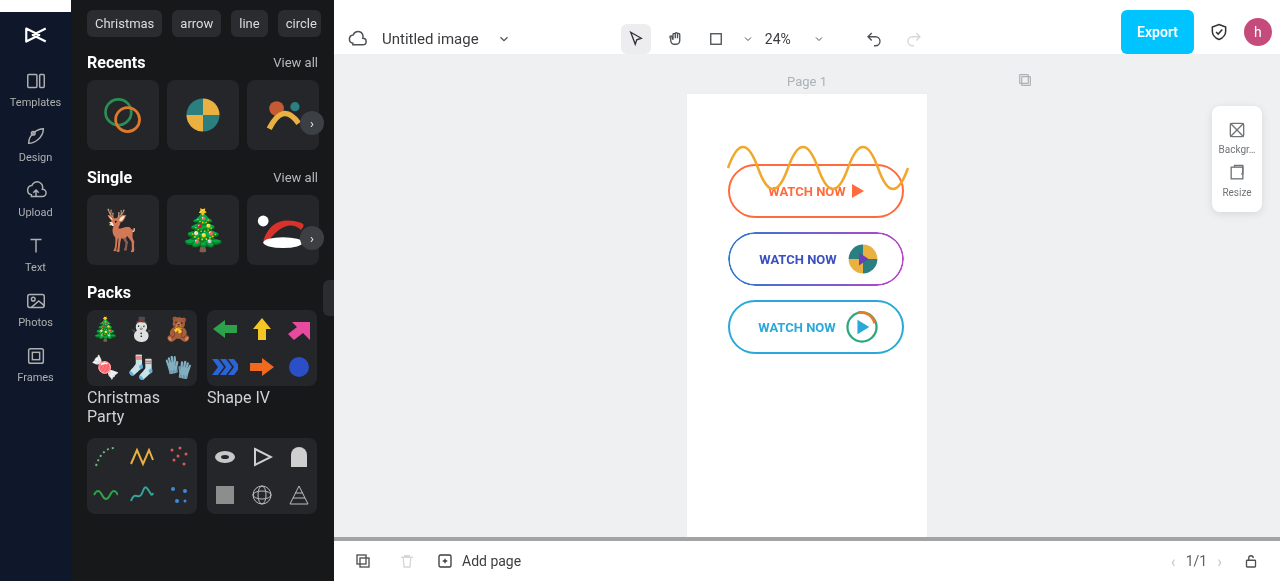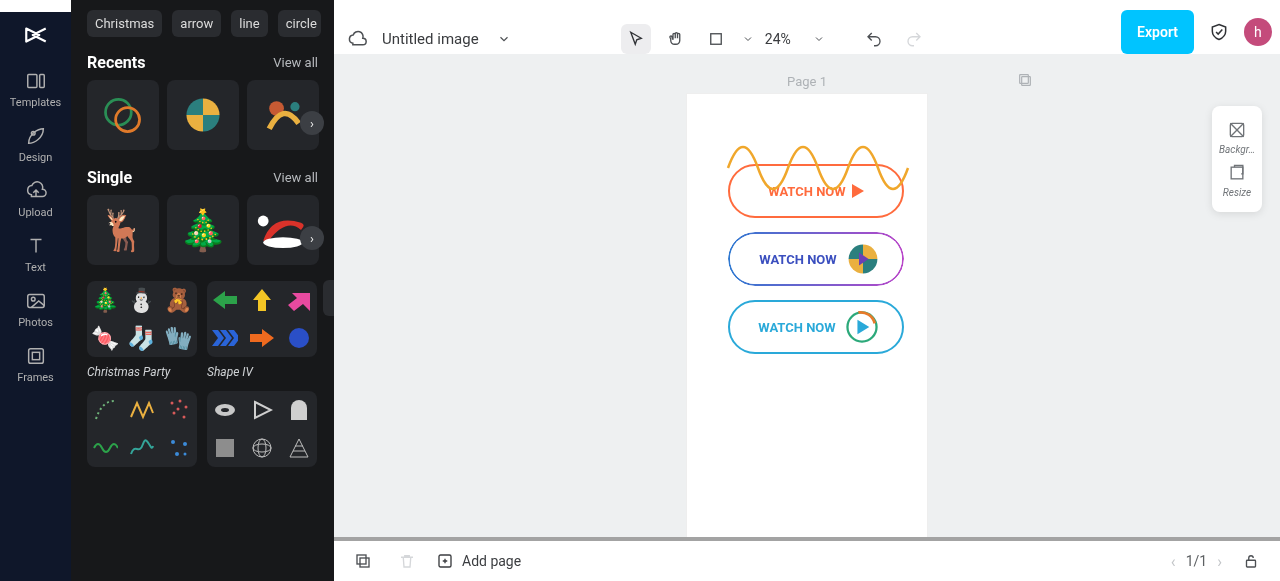--- a/index.html
+++ b/index.html
@@ -20,21 +20,21 @@
   .chip { background:#2a2c30; color:#dcdcdc; padding:6px 8px; border-radius:6px; font-size:13px; flex:0 0 auto; cursor:pointer; }
   .sec-head { display:flex; justify-content:space-between; align-items:center; padding:2px 8px 8px; }
   .sec-head h3 { font-size:16px; font-weight:700; color:#fff; }
   .viewall { font-size:13px; color:#b6b9bd; cursor:pointer; }
   .row { display:flex; gap:8px; padding:0 8px 16px; position:relative; }
   .thumb { width:72px; height:70px; background:#24262a; border-radius:8px; display:flex; align-items:center; justify-content:center; flex:0 0 auto; cursor:pointer; overflow:hidden;}
   .pack-row { display:flex; gap:10px; padding:0 8px; }
   .pack { width:110px; }
   .pack-card { width:110px; height:76px; background:#24262a; border-radius:8px; display:grid; grid-template-columns:1fr 1fr 1fr; grid-template-rows:1fr 1fr; place-items:center; overflow:hidden; cursor:pointer; }
   .pack-card span{font-size:23px; line-height:1;}
-  .pack-name { font-size:12px; color:#cfd2d5; margin-top:8px;font-style:italic; }
+  .pack-name { font-size:16px; color:#cfd2d5; margin-top:2px; }
   .row-nav { position:absolute; right:2px; top:50%; transform:translateY(-50%); width:24px; height:24px; background:#3c3f44; border-radius:50%; display:flex; align-items:center; justify-content:center; color:#eee; cursor:pointer; font-size:13px;}
   .panel-tab { position:absolute; right:-1px; top:280px; width:12px; height:36px; background:#2a2c30; border-radius:6px 0 0 6px; cursor:pointer;}
   
   .main { flex:1; display:flex; flex-direction:column; background:#fff; min-width:0;}
   .topbar { height:34px; margin:20px 8px 0; display:flex; align-items:flex-end; gap:12px; }
   .tb-left,.tb-center,.tb-right{display:flex;align-items:center;gap:10px;}
   .tb-center{margin-left:auto;margin-right:auto;}
   .tb-title{font-size:15px;color:#3a3c3f;}
   .tb-btn{width:30px;height:30px;display:flex;align-items:center;justify-content:center;border-radius:6px;cursor:pointer;color:#4d5054;}
   .tb-btn.active{background:#ededef;}
@@ -51,21 +51,21 @@
   .wb2-wrap{position:relative;margin:14px auto;width:176px;height:54px;border-radius:28px;overflow:hidden;}
   .wb2-border{position:absolute;inset:0;border-radius:28px;padding:2px;background:linear-gradient(90deg,#2e79d1,#b946c9);-webkit-mask:linear-gradient(#000 0 0) content-box,linear-gradient(#000 0 0);mask-composite:exclude;-webkit-mask-composite:xor;}
   .wb2-inner{position:absolute;inset:2px;border-radius:26px;background:#fff;display:flex;align-items:center;justify-content:center;gap:6px;color:#3b4fbf;font-weight:700;font-size:13px;}
   .wb3{border:2px solid #2aa9d9;color:#2aa9d9;}
   .sine{position:absolute;left:-6px;right:-6px;top:-44px;pointer-events:none;}
   .dock{height:44px;border-top:4px solid #a3a3a3;display:flex;align-items:center;padding:0 14px;gap:14px;}
   .dock .spacer{flex:1;}
   .addpage{display:flex;align-items:center;gap:8px;color:#3b3d40;font-size:14px;cursor:pointer;}
   .pager{display:flex;align-items:center;gap:10px;color:#5d6063;font-size:14px;}
   .pager .nav-arrow{color:#c2c5c8;cursor:pointer;font-size:16px;}
-  .right-dock{position:absolute;right:18px;top:52px;width:50px;background:#fff;border-radius:8px;box-shadow:0 2px 8px rgba(0,0,0,.1);display:flex;flex-direction:column;align-items:center;padding:10px 0;font-style:italic;}
+  .right-dock{position:absolute;right:18px;top:52px;width:50px;background:#fff;border-radius:8px;box-shadow:0 2px 8px rgba(0,0,0,.1);display:flex;flex-direction:column;align-items:center;padding:10px 0;}
   .rd-item{display:flex;flex-direction:column;align-items:center;gap:4px;color:#707478;font-size:10px;cursor:pointer;padding:4px 0;width:100%;}
   .muted{color:#c7cacd;}
   .shape-cell svg{display:block;}
 </style>
 </head>
 <body>
 
 <div class="nav">
   <div class="logo">
     <svg width="26" height="26" viewBox="0 0 24 24">
@@ -175,20 +175,23 @@
     <div class="thumb">
       <svg width="54" height="40" viewBox="0 0 60 44">
           <path d="M8 34 Q18 4 50 14 Q56 16 50 22 Q34 8 14 34Z" fill="#d9322a"></path>
           <circle cx="8" cy="12" r="6" fill="#fff"></circle>
           <ellipse cx="30" cy="36" rx="22" ry="6" fill="#fff"></ellipse>
         </svg>
     </div>
     <div class="row-nav">›</div>
   </div>
 
+  <div class="sec-head">
+    <h3>Packs</h3>
+  </div>
   <div class="pack-row">
     <div class="pack">
       <div class="pack-card">
         <span>🎄</span>
           <span>⛄</span>
           <span>🧸</span>
         <span>🍬</span>
           <span>🧦</span>
           <span>🧤</span>
       </div>

